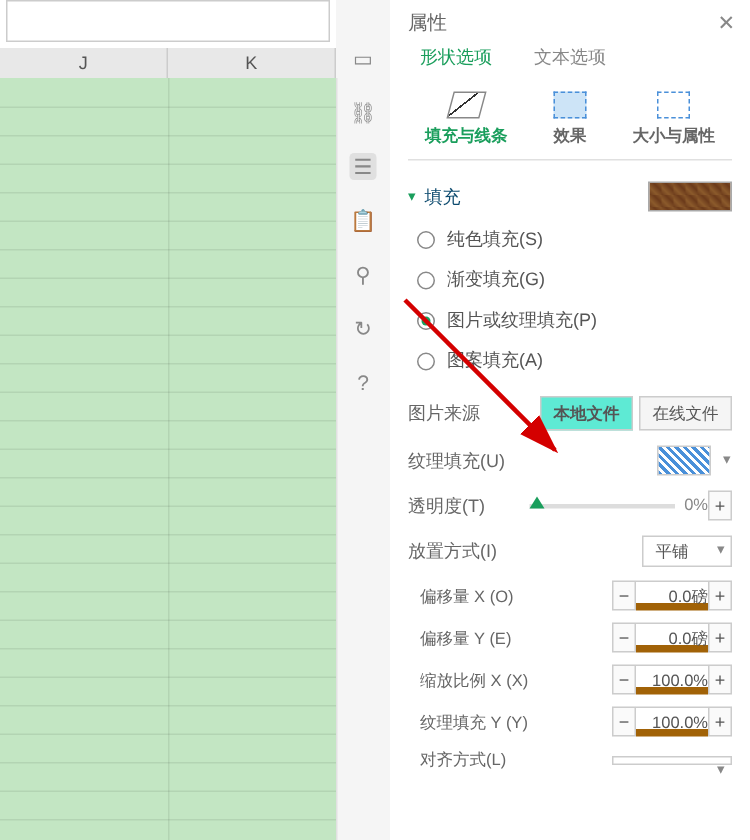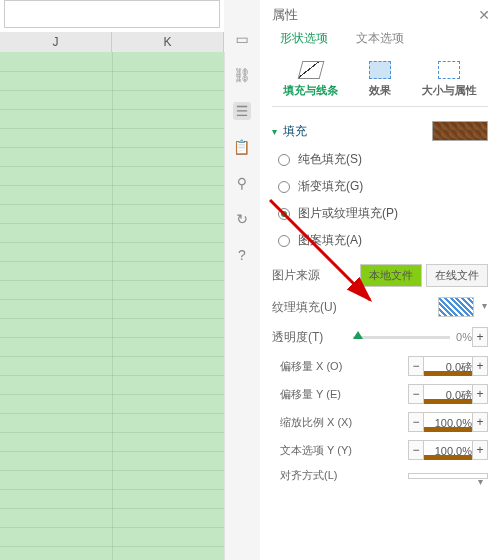--- a/index.html
+++ b/index.html
@@ -37,21 +37,21 @@
 .sec-title { color: #0c4a6e; font-size: 12px; }
 .swatch { width: 56px; height: 20px; background: linear-gradient(45deg,#6b3a1a,#8b5a2b,#6b3a1a,#8b5a2b); background-size: 8px 8px; border: 1px solid #aaa; cursor: pointer; }
 .radios { display: flex; flex-direction: column; gap: 10px; padding-left: 6px; margin-bottom: 10px; }
 .radio-row { display: flex; align-items: center; gap: 8px; cursor: pointer; }
 .radio-c { width: 12px; height: 12px; border: 1px solid #888; border-radius: 50%; display: inline-flex; align-items: center; justify-content: center; }
 .radio-c.sel::after { content: ""; width: 6px; height: 6px; background: #1a9e5c; border-radius: 50%; }
 .row { display: flex; align-items: center; justify-content: space-between; padding: 5px 0; }
 .row-label { color: #666; }
 .btn-grp { display: flex; gap: 4px; }
 .btn-s { border: 1px solid #ccc; background: #f5f5f5; padding: 3px 8px; font-size: 11px; cursor: pointer; }
-.btn-s.sel { background: #84cc16; }
+.btn-s.sel { background: #5eead4; font-weight: bold; }
 .tex-box { width: 36px; height: 20px; border: 1px solid #ccc; background: repeating-linear-gradient(45deg,#4a90d9,#4a90d9 2px,#fff 2px,#fff 4px); cursor: pointer; position: relative; }
 .tex-box::after { content: "▾"; position: absolute; right: -14px; top: 2px; color: #888; font-size: 10px; }
 .slider-wrap { display: flex; align-items: center; gap: 6px; flex: 1; margin-left: 30px; }
 .slider-track { flex: 1; height: 3px; background: #ddd; position: relative; }
 .slider-thumb { position: absolute; left: 0; top: -5px; width: 0; height: 0; border-left: 5px solid transparent; border-right: 5px solid transparent; border-bottom: 8px solid #1a9e5c; }
 .pct { font-size: 11px; color: #888; }
 .pct-box { display: flex; align-items: center; }
 .pct-box .minus, .pct-box .plus { border: 1px solid #ccc; width: 16px; height: 20px; text-align: center; line-height: 18px; cursor: pointer; background: #fafafa; }
 .pct-box .val { border-top: 1px solid #ccc; border-bottom: 5px solid #a16207; width: 48px; height: 20px; text-align: right; line-height: 20px; font-size: 11px; }
 .dropdown { border: 1px solid #ccc; padding: 2px 18px 2px 8px; font-size: 11px; position: relative; cursor: pointer; min-width: 60px; }
@@ -185,20 +185,24 @@
         <div class="slider-track">
             <div class="slider-thumb"></div>
           </div>
         <div class="pct-box">
           <span class="pct">0%</span>
           <span class="plus">+</span>
         </div>
       </div>
     </div>
 
+    <div class="row">
+      <span class="row-label">放置方式(I)</span>
+      <div class="dropdown"><span>平铺</span></div>
+    </div>
 
     <div class="spin-row">
       <span class="spin-label">偏移量 X (O)</span>
       <div class="pct-box">
           <span class="minus">−</span>
           <span class="val">0.0磅</span>
           <span class="plus">+</span>
         </div>
     </div>
     <div class="spin-row">
@@ -211,21 +215,21 @@
     </div>
     <div class="spin-row">
       <span class="spin-label">缩放比例 X (X)</span>
       <div class="pct-box">
           <span class="minus">−</span>
           <span class="val">100.0%</span>
           <span class="plus">+</span>
         </div>
     </div>
     <div class="spin-row">
-      <span class="spin-label">文本选项 Y (Y)</span>
+      <span class="spin-label">纹理填充 Y (Y)</span>
       <div class="pct-box">
           <span class="minus">−</span>
           <span class="val">100.0%</span>
           <span class="plus">+</span>
         </div>
     </div>
     <div class="spin-row">
       <span class="spin-label">对齐方式(L)</span>
       <div class="dropdown" style="min-width:80px"></div>
     </div>

